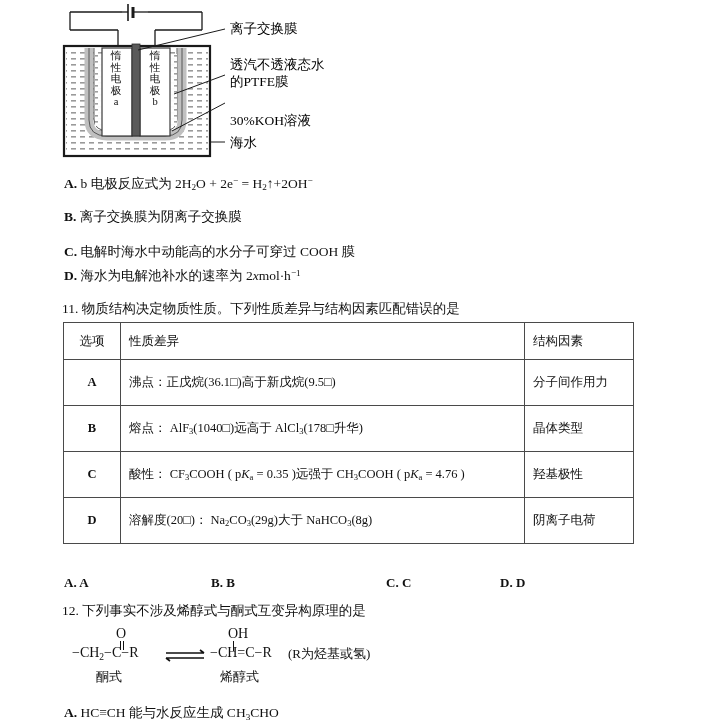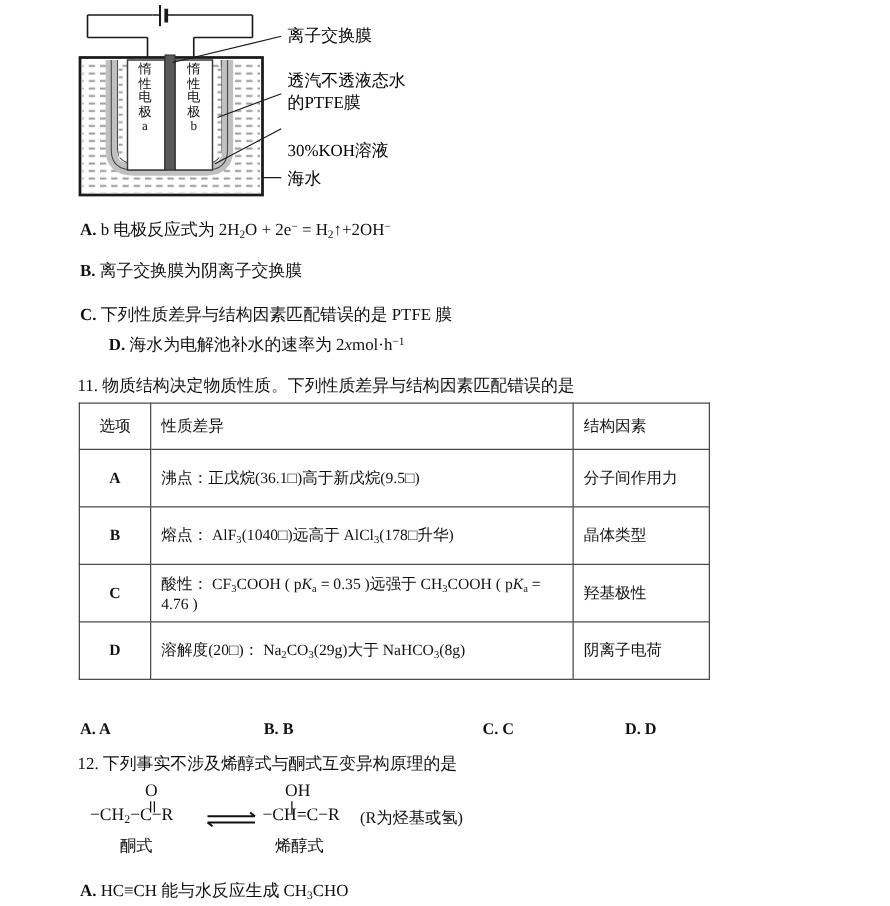--- a/index.html
+++ b/index.html
@@ -56,21 +56,21 @@
     line-height:18px;
     color:#111;
     white-space:nowrap;
   }
 
   
   .tbl{
     position:absolute;
     left:63px;
     top:322px;
-    width:505px;
+    width:571px;
     border-collapse:collapse;
     table-layout:fixed;
   }
   .tbl td{
     border:1px solid #4a4a4a;
     font-size:12.5px;
     color:#111;
     padding:0 8px;
     height:45px;
     vertical-align:middle;
@@ -184,24 +184,24 @@
     <span>b 电极反应式为 2H</span><sub>2</sub><span>O + 2e</span><sup>−</sup><span> = H</span><sub>2</sub><span>↑+2OH</span><sup>−</sup>
   </div>
 
   <div class="opt" style="top:208px;">
     <span class="lbl">B. </span>
     <span>离子交换膜为阴离子交换膜</span>
   </div>
 
   <div class="opt" style="top:243px;">
     <span class="lbl">C. </span>
-    <span>下列性质差异与结构因素匹配错误的是 PTFE 膜</span>
-  </div>
-
-  <div class="opt" style="top:264px;margin-left:23px;">
+    <span>电解时海水中动能高的水分子可穿过 COOH 膜</span>
+  </div>
+
+  <div class="opt" style="top:264px;">
     <span class="lbl">D. </span>
     <span>海水为电解池补水的速率为 2</span><span class="ital">x</span><span>mol·h</span><sup>−1</sup>
   </div>
 
   <div class="qstem" style="top:300px;">11. 物质结构决定物质性质。下列性质差异与结构因素匹配错误的是</div>
 
   <table class="tbl">
     <tbody>
       <tr class="hdr">
         <td class="c-opt">选项</td>

